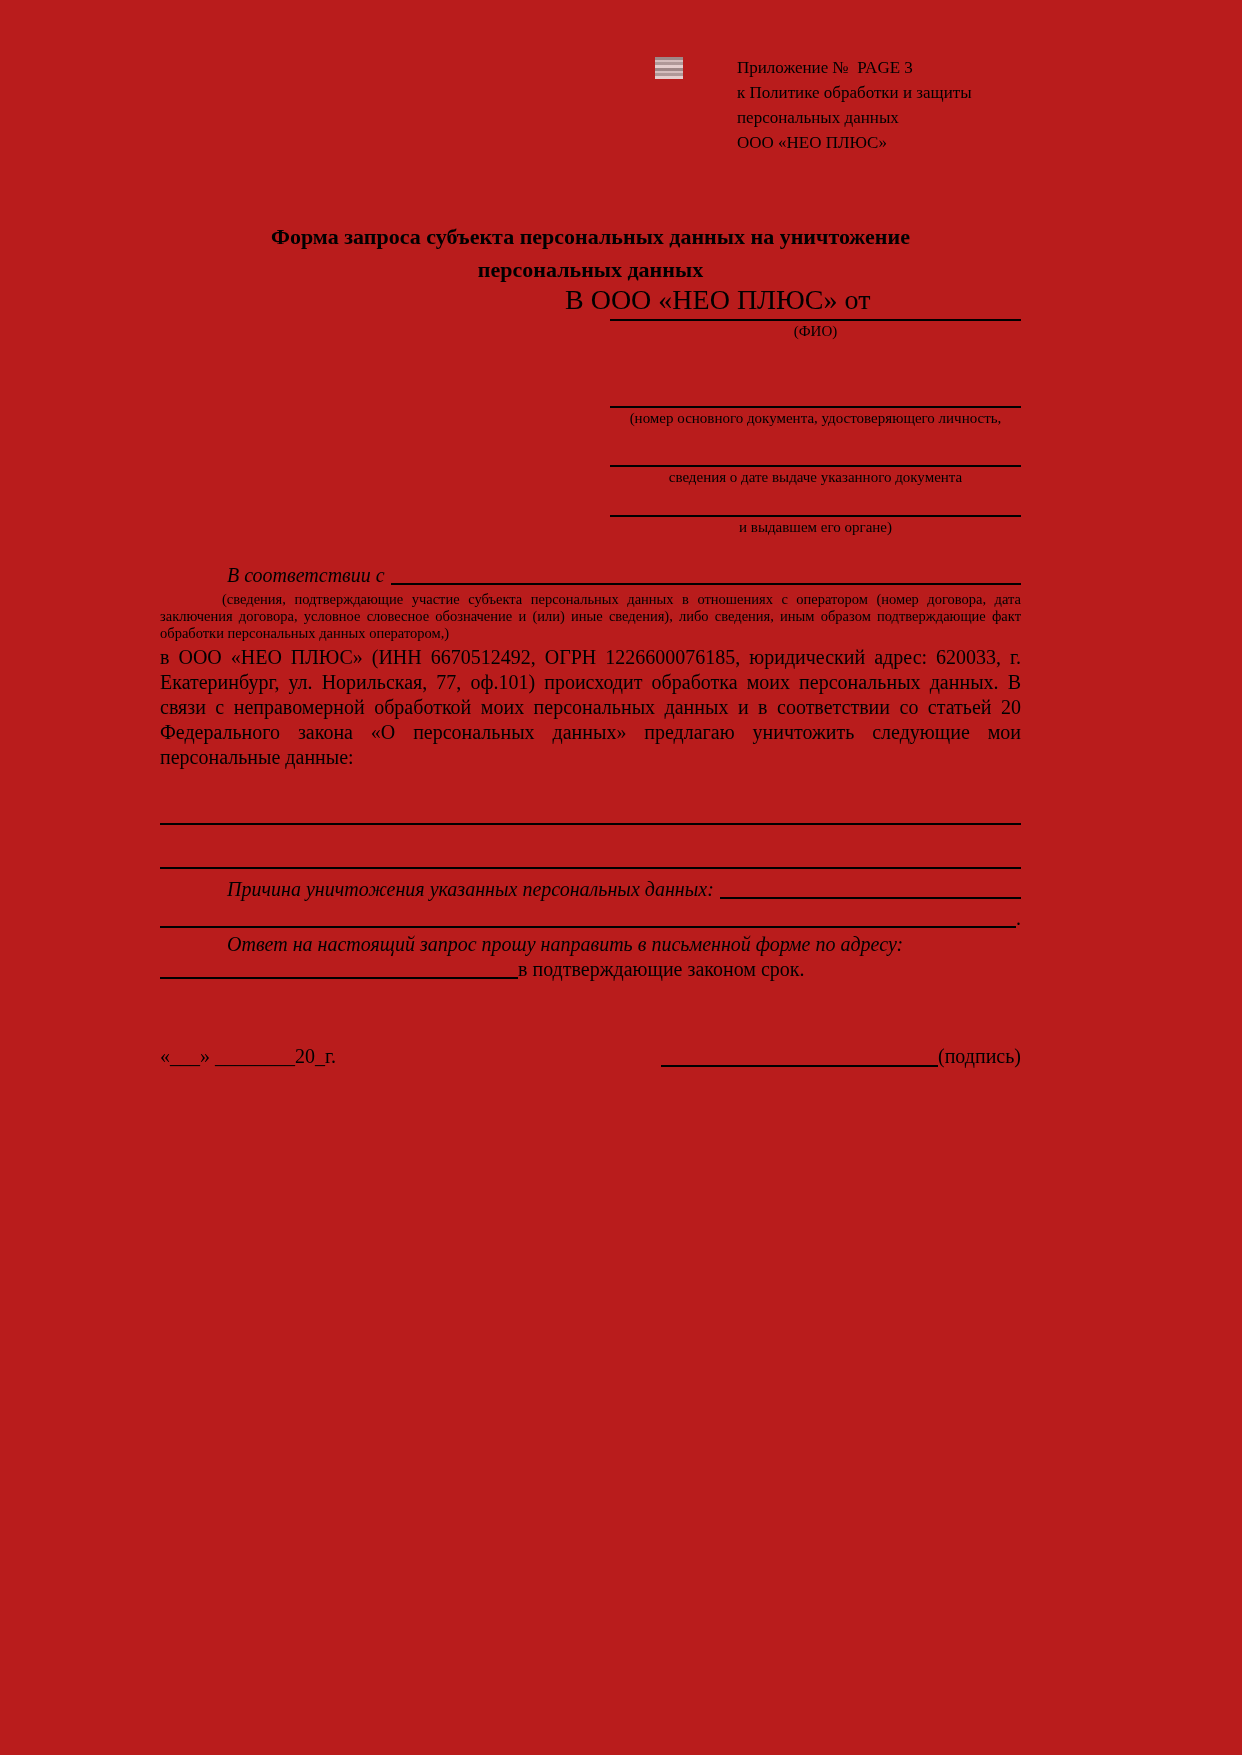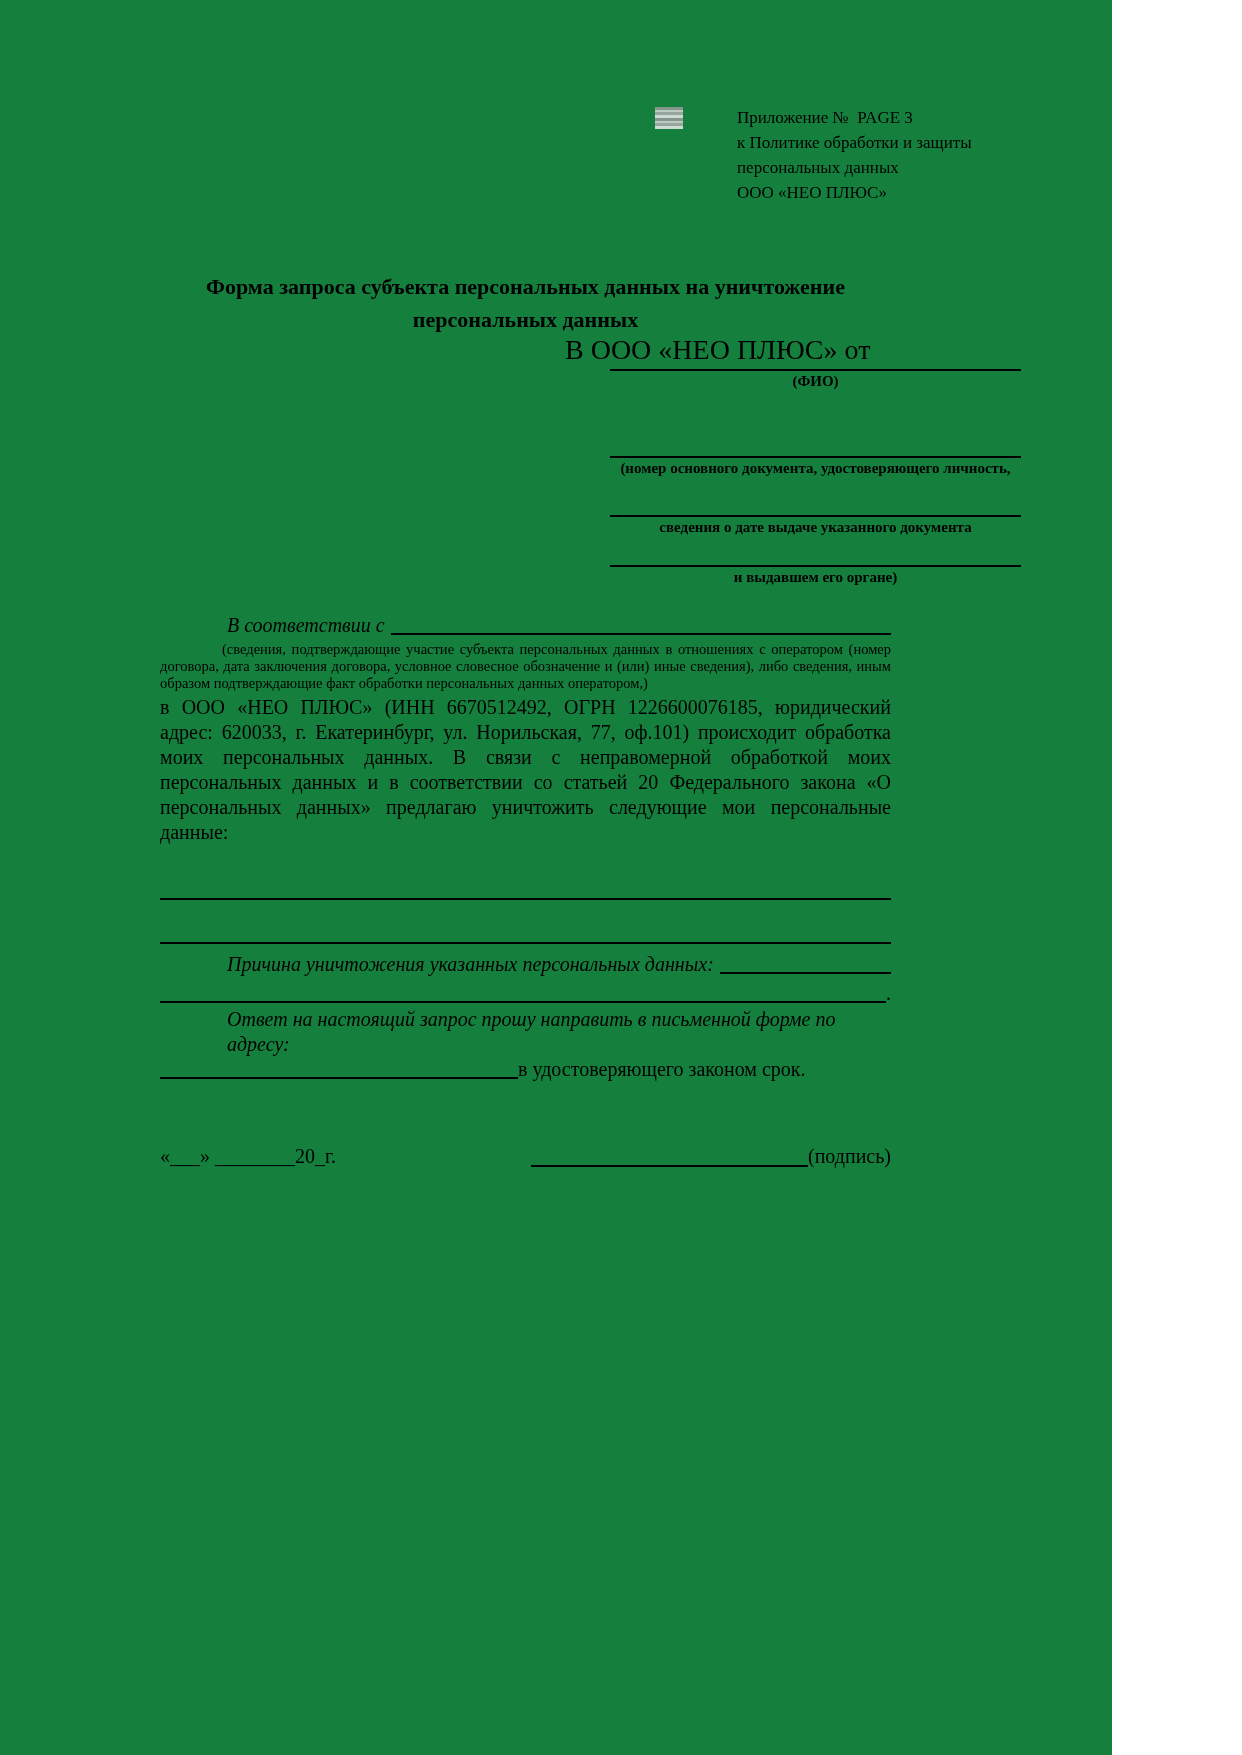--- a/index.html
+++ b/index.html
@@ -1,23 +1,23 @@
 <!DOCTYPE html>
 <html><head>
 <meta charset="utf-8">
 <style>
   html, body { margin:0; padding:0; background:#ffffff; }
   .page {
     position:relative;
-    width:1112px; height:1755px;
-    background:#15803d;
+    width:1242px; height:1755px;
+    background:#b91c1c;
     color:#000000;
     font-family:"Liberation Serif","DejaVu Serif",serif;
     box-sizing:border-box;
-    padding:105px 221px 0 160px;
+    padding:55px 221px 0 160px;
     overflow:hidden;
   }
   .header-row { position:relative; height:100px; }
   .artifact {
     position:absolute; left:495px; top:2px;
     width:28px; height:22px;
     background:
       repeating-linear-gradient(180deg,
         #9a9a9a 0px, #9a9a9a 3px,
         #d9d9d9 3px, #d9d9d9 5px,
@@ -35,21 +35,21 @@
     text-align:center;
     font-weight:bold;
     font-size:22px; line-height:33px;
   }
   .addressee {
     margin-top:2px; margin-left:405px;
     font-size:28px; line-height:24px;
   }
   .fields { margin-left:450px; width:411px; text-align:center; }
   .f-line { border-bottom:2px solid #000; height:0; }
-  .f-cap { font-size:15px; line-height:20px;font-weight:bold; }
+  .f-cap { font-size:15px; line-height:20px; }
   .m1 { margin-top:7px; }
   .m2 { margin-top:65px; }
   .m3 { margin-top:37px; }
   .m4 { margin-top:28px; }
   .row { display:flex; align-items:baseline; font-size:20px; line-height:25px; }
   .indent { padding-left:67px;font-style:italic; }
   .blankfill { flex:1; border-bottom:2px solid #000; align-self:stretch; margin-bottom:3px; margin-left:6px; }
   .blankfill.nogap { margin-left:0; }
   .blankfixed { width:358px; border-bottom:2px solid #000; align-self:stretch; margin-bottom:3px; }
   .accordance { margin-top:26px; }
@@ -139,21 +139,21 @@
 
   <div class="row period-row">
     <span class="blankfill nogap"></span>
     <span>.</span>
   </div>
 
   <div class="reply1 indent">Ответ на настоящий запрос прошу направить в письменной форме по адресу:</div>
 
   <div class="row reply2">
     <span class="blankfixed"></span>
-    <span>в удостоверяющего законом срок.</span>
+    <span>в подтверждающие законом срок.</span>
   </div>
 
   <div class="footer">
     <span>«___» ________20_г.</span>
     <span class="sig-group">
       <span class="sig-line"></span>
       <span>(подпись)</span>
     </span>
   </div>
 

